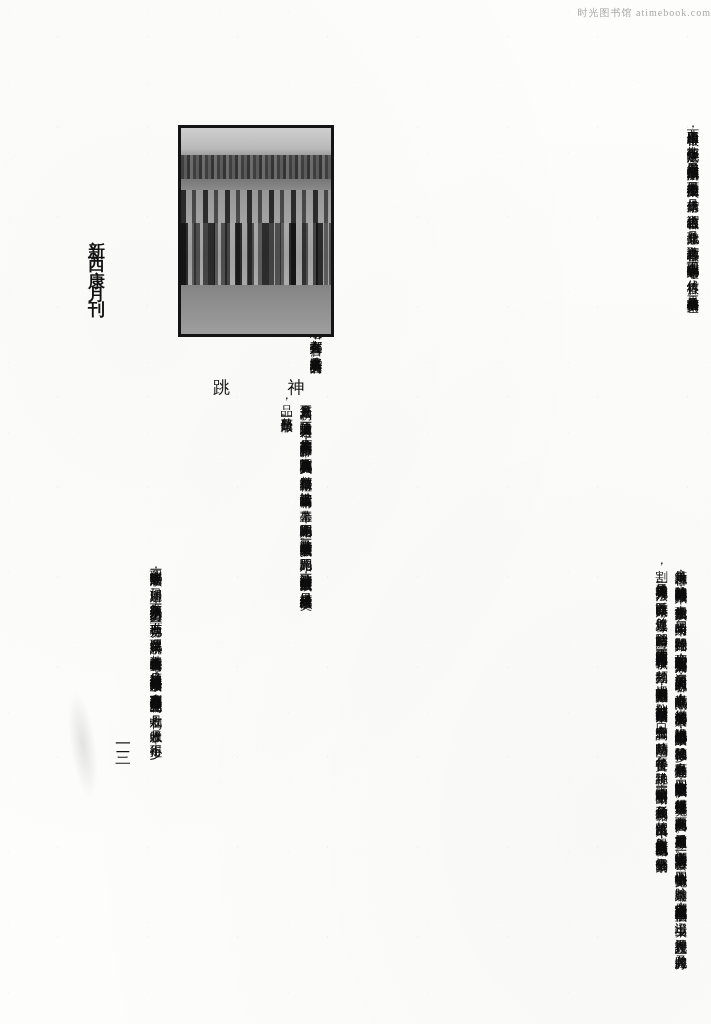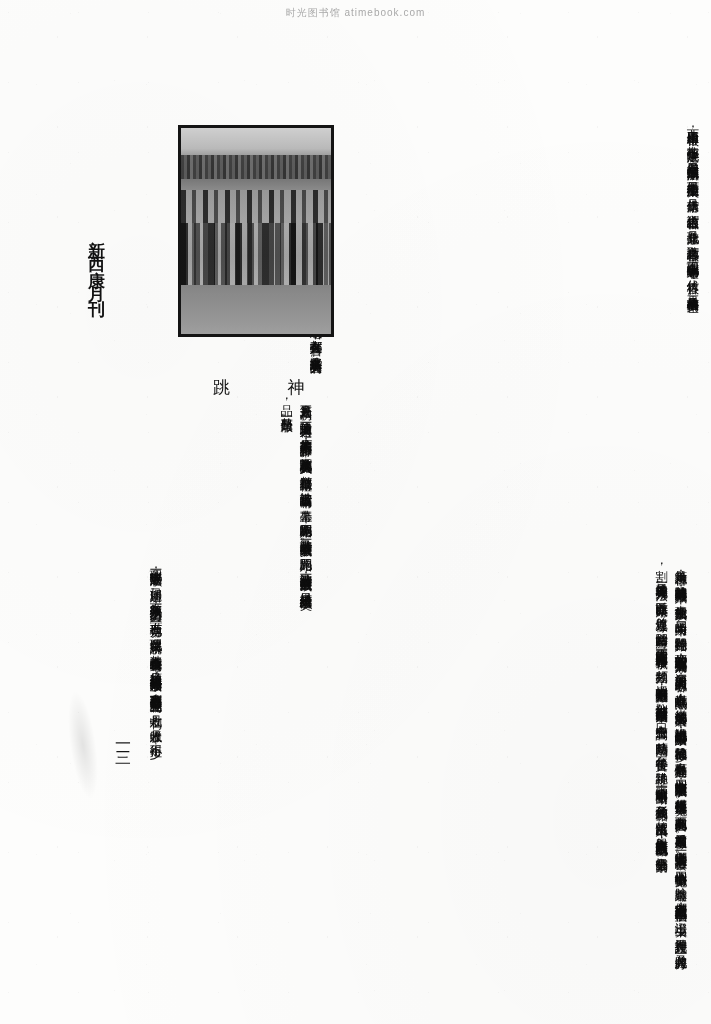--- a/index.html
+++ b/index.html
@@ -40,22 +40,22 @@
     background-size: 70px 70px, 90px 90px, 110px 110px, 130px 130px, 150px 150px;
     opacity: .75;
   }
 
   
   #watermark {
     position: absolute;
     top: 6px;
     left: 0;
     width: 100%;
-    text-align: center;
-    font-family: Liberation Sans, sans-serif;
+    text-align: right;
+    font-family: Liberation Serif, serif;
     font-size: 10px;
     color: #a9a9a9;
     letter-spacing: 1px;
     z-index: 6;
   }
 
   
   .vcol {
     position: absolute;
     writing-mode: vertical-rl;

